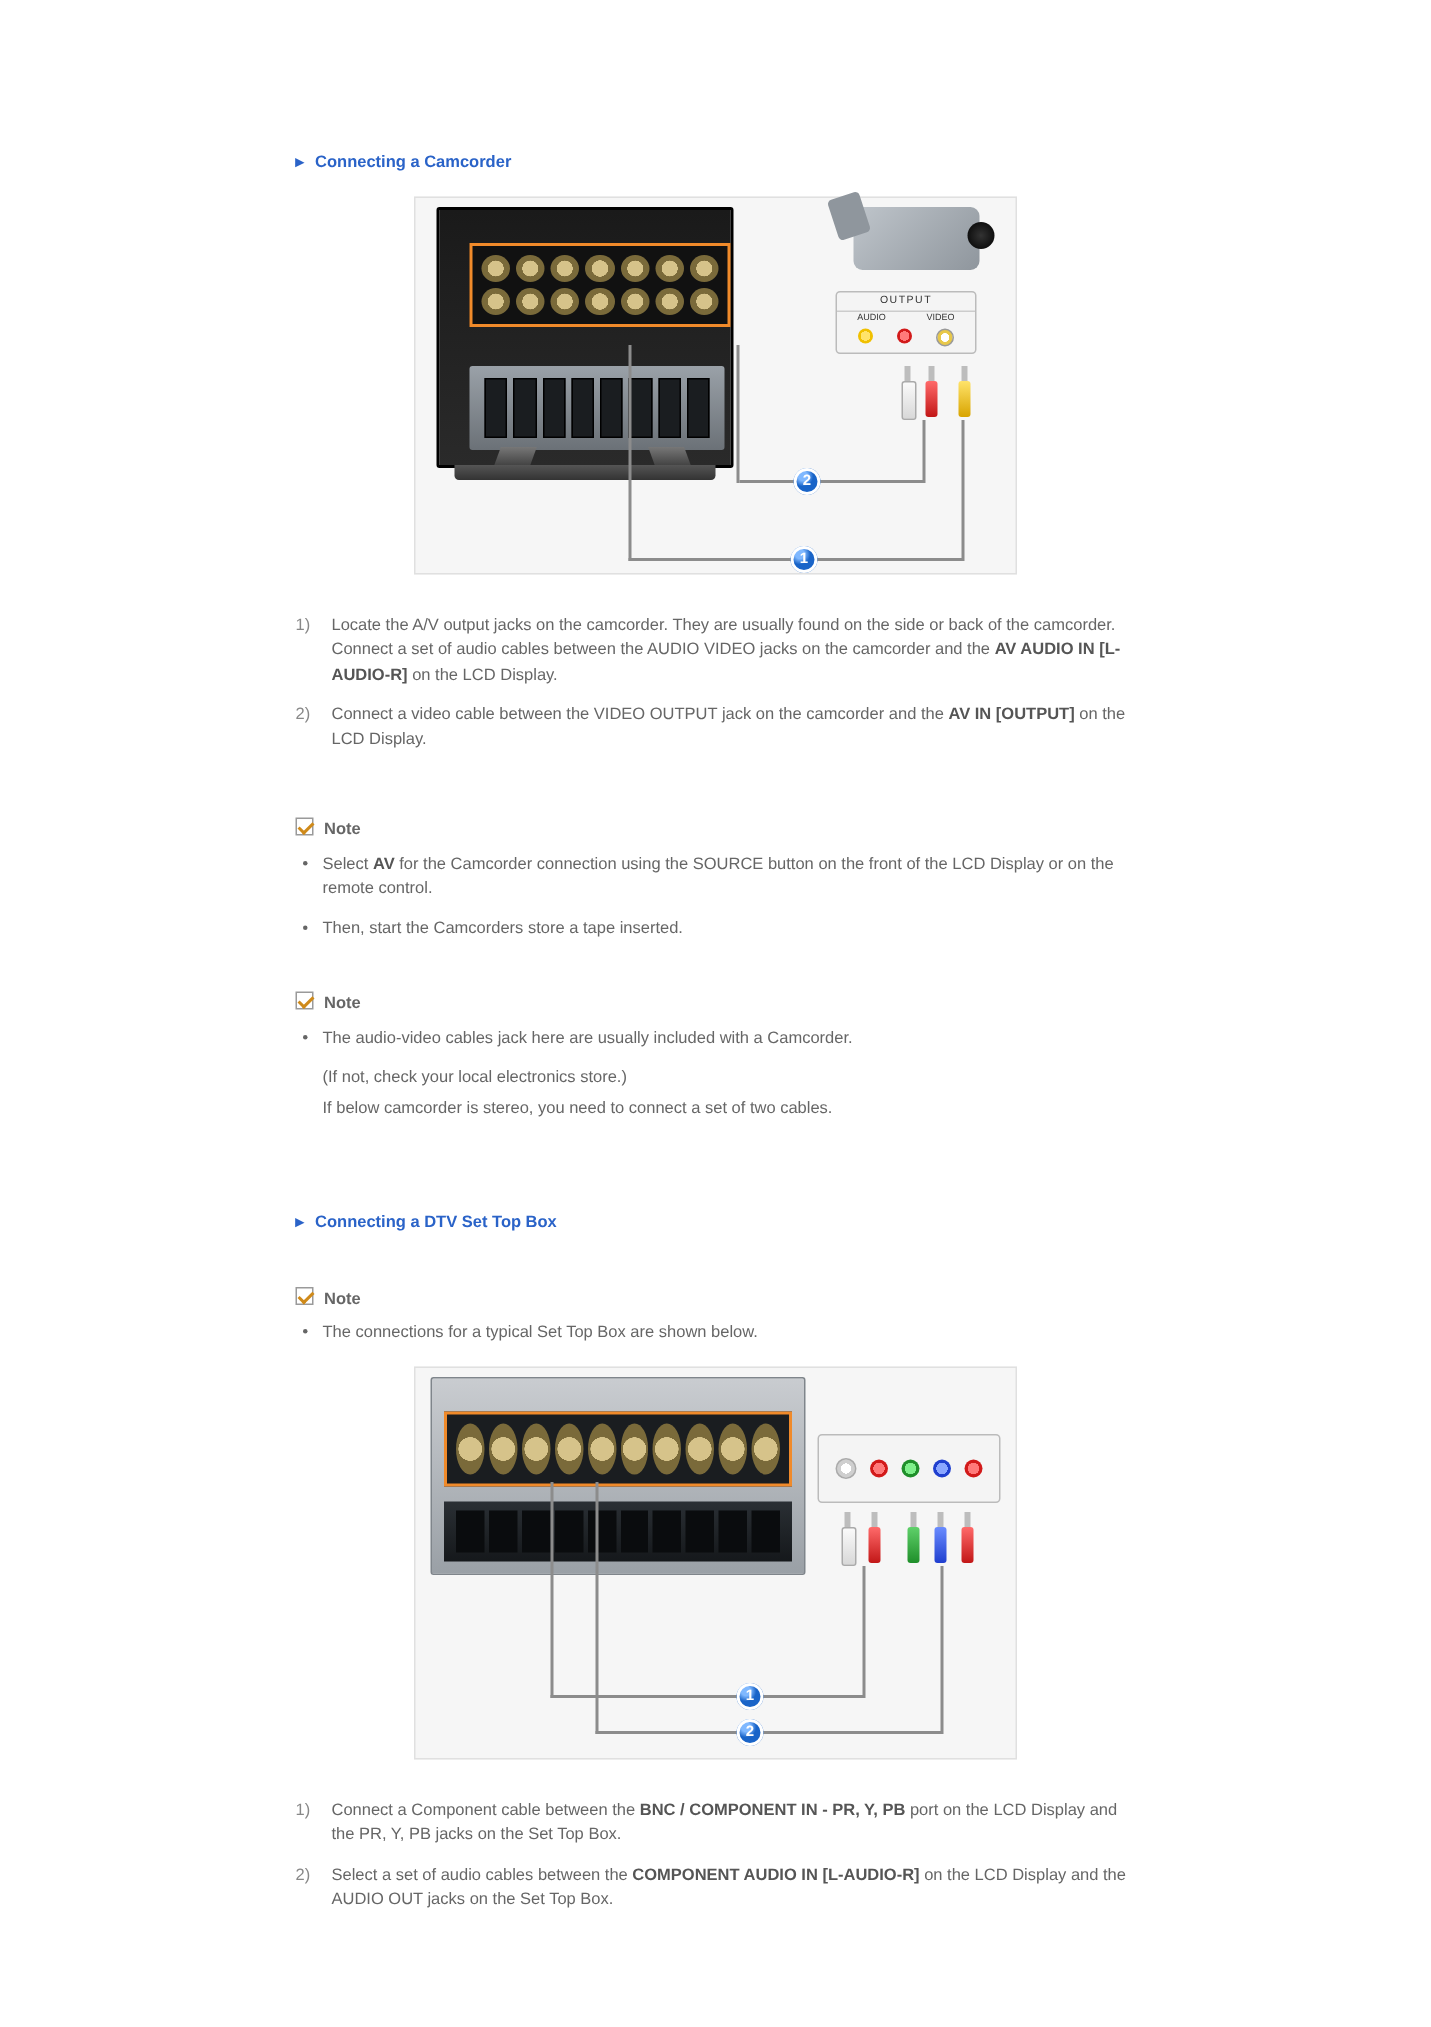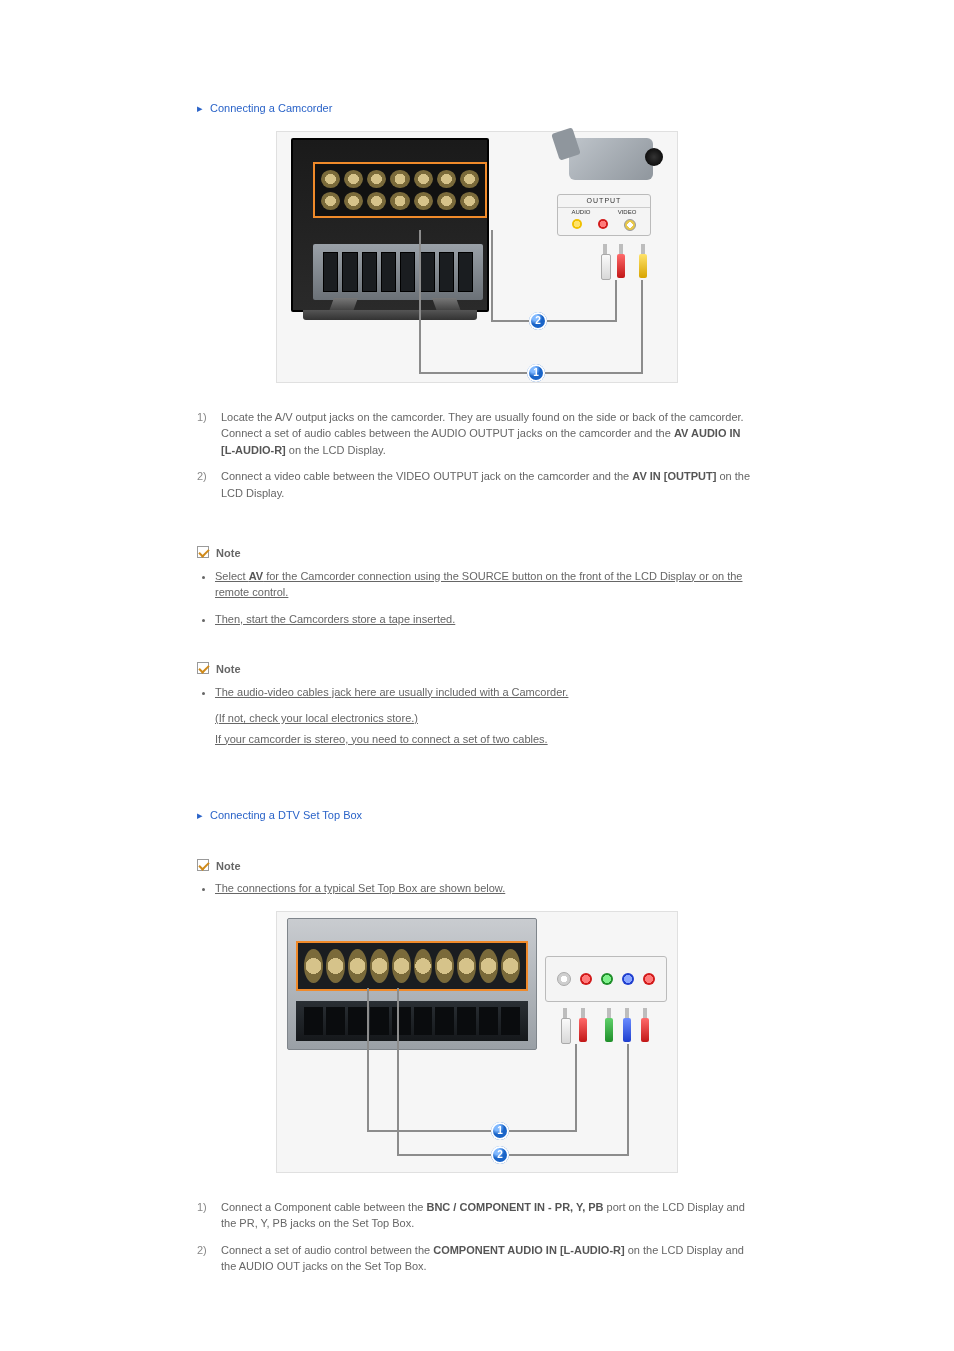--- a/index.html
+++ b/index.html
@@ -11,21 +11,21 @@
     color: #666666;
     line-height: 1.5;
   }
   .page {
     width: 560px;
     margin: 0 auto;
     padding: 90px 0 60px 0;
   }
   .section-heading {
     color: #2a63c8;
-    font-weight: normal;
+    font-weight: bold;
     font-size: 11px;
     margin: 10px 0 14px 0;
   }
   .section-heading .chev {
     color: #2a63c8;
     display: inline-block;
     width: 10px;
   }
   .figure {
     display: block;
@@ -75,21 +75,20 @@
     top: 2px;
     width: 8px;
     height: 4px;
     border-left: 2px solid #cf8a1a;
     border-bottom: 2px solid #cf8a1a;
     transform: rotate(-45deg);
   }
   ul.bullets {
     margin: 6px 0 14px 0;
     padding-left: 18px;
-    text-decoration: underline;
   }
   ul.bullets li {
     margin-bottom: 10px;
   }
   ul.bullets li .sub {
     display: block;
     margin-top: 10px;
   }
   .spacer { height: 36px; }
 
@@ -300,21 +299,21 @@
 
     <div class="num-badge" style="left:252px; top:180px;">2</div>
     <div class="num-badge" style="left:250px; top:232px;">1</div>
   </div>
 
   <div class="num-list">
     <div class="num-row">
       <div class="num-idx">1)</div>
       <div class="num-body">
         <span>Locate the A/V output jacks on the camcorder. They are usually found on the side or back of the camcorder.</span><br>
-        <span>Connect a set of audio cables between the AUDIO OUTPUT jacks on the camcorder and the </span><span class="bold">AV AUDIO IN [L-AUDIO-R]</span><span> on the LCD Display.</span>
+        <span>Connect a set of audio cables between the AUDIO VIDEO jacks on the camcorder and the </span><span class="bold">AV AUDIO IN [L-AUDIO-R]</span><span> on the LCD Display.</span>
       </div>
     </div>
     <div class="num-row">
       <div class="num-idx">2)</div>
       <div class="num-body">
         <span>Connect a video cable between the VIDEO OUTPUT jack on the camcorder and the </span><span class="bold">AV IN [OUTPUT]</span><span> on the LCD Display.</span>
       </div>
     </div>
   </div>
 
@@ -330,21 +329,21 @@
   </ul>
 
   <div class="note-label">
     <span class="check"></span>
     <span>Note</span>
   </div>
   <ul class="bullets">
     <li>
       <span>The audio-video cables jack here are usually included with a Camcorder.</span>
       <span class="sub">(If not, check your local electronics store.)</span>
-      <span class="sub" style="margin-top:4px;">If your camcorder is stereo, you need to connect a set of two cables.</span>
+      <span class="sub" style="margin-top:4px;">If below camcorder is stereo, you need to connect a set of two cables.</span>
     </li>
   </ul>
 
   <div class="spacer"></div>
 
   <div class="section-heading">
     <span class="chev">▸</span>
     <span>Connecting a DTV Set Top Box</span>
   </div>
 
@@ -433,18 +432,18 @@
   <div class="num-list">
     <div class="num-row">
       <div class="num-idx">1)</div>
       <div class="num-body">
         <span>Connect a Component cable between the </span><span class="bold"><span>BNC / COMPONENT IN - P</span><span class="sub-sm">R</span><span>, Y, P</span><span class="sub-sm">B</span></span><span> port on the LCD Display and the P</span><span class="sub-sm">R</span><span>, Y, P</span><span class="sub-sm">B</span><span> jacks on the Set Top Box.</span>
       </div>
     </div>
     <div class="num-row">
       <div class="num-idx">2)</div>
       <div class="num-body">
-        <span>Connect a set of audio control between the </span><span class="bold">COMPONENT AUDIO IN [L-AUDIO-R]</span><span> on the LCD Display and the AUDIO OUT jacks on the Set Top Box.</span>
+        <span>Select a set of audio cables between the </span><span class="bold">COMPONENT AUDIO IN [L-AUDIO-R]</span><span> on the LCD Display and the AUDIO OUT jacks on the Set Top Box.</span>
       </div>
     </div>
   </div>
 
 </div>
 
 </body></html>

